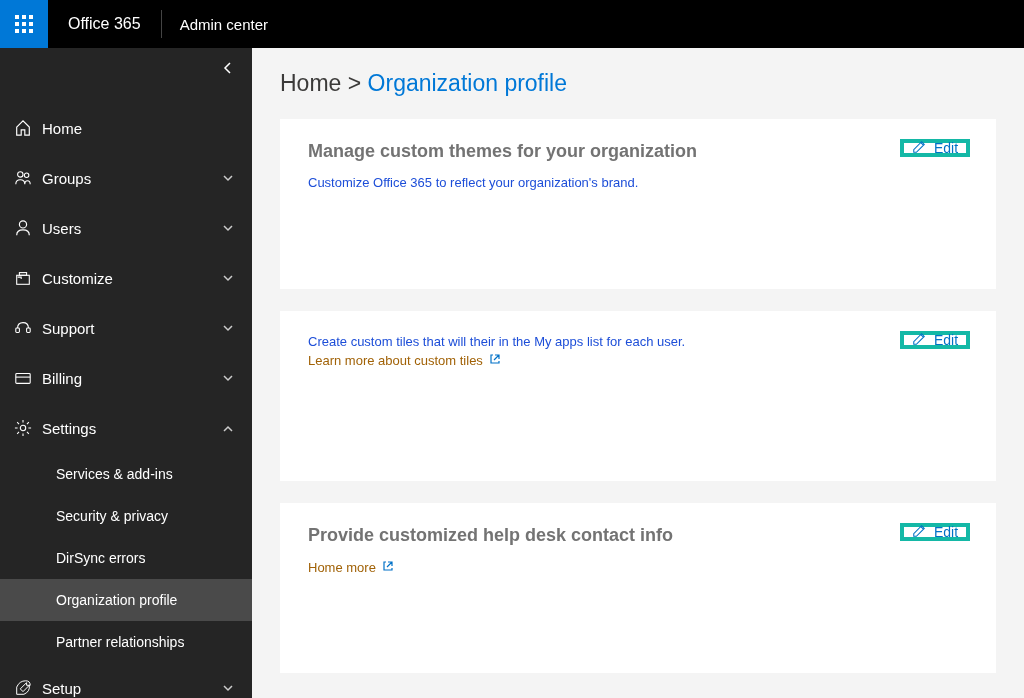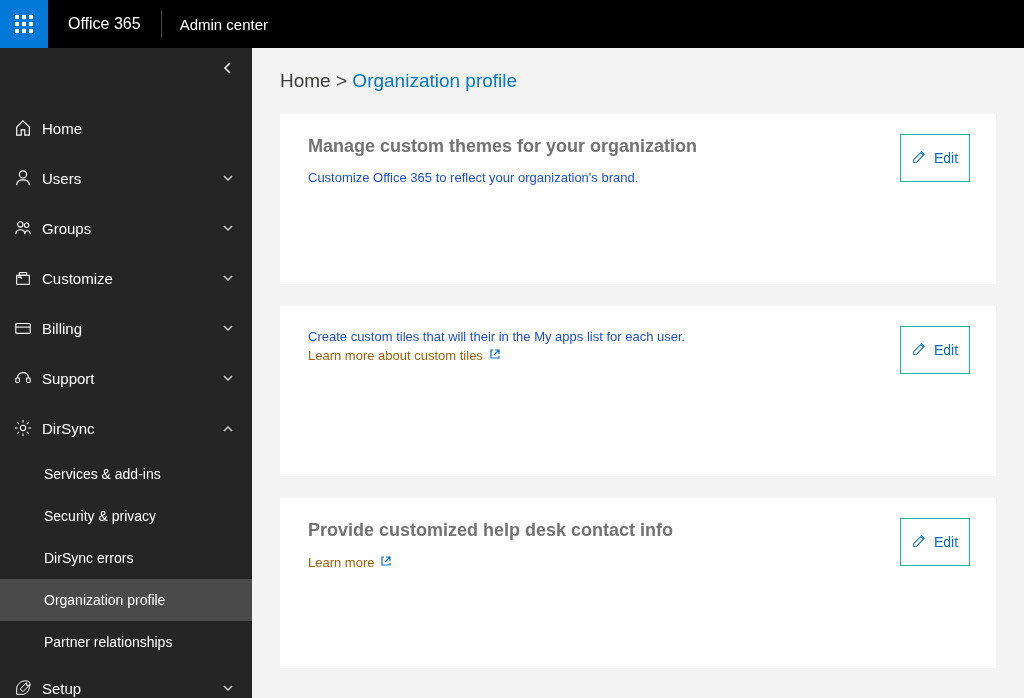--- a/index.html
+++ b/index.html
@@ -14,34 +14,34 @@
 
 .sidebar { position:absolute; top:48px; left:0; width:252px; height:650px; background:#252525; color:#fff; }
 .collapse { position:absolute; top:12px; right:18px; color:#fff; cursor:pointer; }
 .nav { padding-top:55px; }
 .nav-item { height:50px; display:flex; align-items:center; padding:0 18px 0 14px; cursor:pointer; font-size:15px; }
 .nav-icon { width:28px; display:flex; align-items:center; justify-content:flex-start; }
 .nav-icon svg { width:18px; height:18px; }
 .nav-label { flex:1; }
 .chev { color:#ccc; }
 .chev svg { width:12px; height:12px; }
-.sub-item { height:42px; display:flex; align-items:center; padding-left:44px; font-size:14px; cursor:pointer; }
+.sub-item { height:42px; display:flex; align-items:center; padding-left:56px; font-size:14px; cursor:pointer; }
 .sub-item.active { background:#4a4a4a; }
 .nav-expanded .chev { transform:rotate(180deg); }
 
 .main { position:absolute; top:48px; left:252px; right:0; height:650px; background:#f4f4f4; padding:22px 28px; }
-.breadcrumb { font-size:19px; color:#3b3a39; margin-bottom:22px; font-weight:300; }
+.breadcrumb { font-size:23px; color:#3b3a39; margin-bottom:22px; font-weight:300; }
 .bc-home { color:#3b3a39; }
 .bc-cur { color:#0078d7; }
 .card { background:#fff; margin-bottom:22px; padding:22px 28px 42px 28px; position:relative; min-height:170px; }
 .card h2 { font-size:18px; font-weight:600; color:#737373; margin-bottom:12px; }
 .card p { font-size:13px; color:#1d4ed8; line-height:1.4; }
 .card .link { color:#a16207; font-size:13px; display:inline-flex; align-items:center; gap:6px; margin-top:2px; cursor:pointer; }
 .card .link svg { width:12px; height:12px; }
-.edit-btn { position:absolute; top:20px; right:26px; width:70px; height:48px; border:1px solid #14b8a6; color:#0071c7; background:#fff; display:flex; align-items:center; justify-content:center; gap:8px; font-size:14px; cursor:pointer; }
+.edit-btn { position:absolute; top:20px; right:26px; width:70px; height:18px; border:4px solid #14b8a6; color:#0071c7; background:#fff; display:flex; align-items:center; justify-content:center; gap:8px; font-size:14px; cursor:pointer; }
 .edit-btn svg { width:14px; height:14px; }
 </style>
 </head>
 <body>
 
 <div class="topbar">
   <div class="waffle">
     <svg viewBox="0 0 18 18">
         <g fill="#fff">
           <rect x="0" y="0" width="4" height="4"></rect>
@@ -74,93 +74,93 @@
           <svg viewBox="0 0 20 20">
             <path d="M3 9 L10 2 L17 9 V18 H12 V12 H8 V18 H3 Z" stroke="#fff" stroke-width="1.3" fill="none"></path>
           </svg>
         </span>
       <span class="nav-label">Home</span>
     </div>
 
     <div class="nav-item">
       <span class="nav-icon">
           <svg viewBox="0 0 20 20">
-            <circle cx="10" cy="6" r="4" stroke="#fff" stroke-width="1.3" fill="none"></circle>
-            <path d="M3 18 Q3 12 10 12 Q17 12 17 18" stroke="#fff" stroke-width="1.3" fill="none"></path>
-          </svg>
-        </span>
-      <span class="nav-label">Users</span>
-      <span class="chev"><svg viewBox="0 0 12 12">
-            <path d="M2 4 L6 8 L10 4" stroke="#ccc" stroke-width="1.5" fill="none"></path>
-          </svg></span>
-    </div>
-
-    <div class="nav-item">
-      <span class="nav-icon">
-          <svg viewBox="0 0 20 20">
             <circle cx="7" cy="6" r="3" stroke="#fff" stroke-width="1.2" fill="none"></circle>
             <circle cx="14" cy="7" r="2.5" stroke="#fff" stroke-width="1.2" fill="none"></circle>
             <path d="M2 17 Q2 12 7 12 Q12 12 12 17 M12 17 Q12 13 15 13 Q18 13 18 17" stroke="#fff" stroke-width="1.2" fill="none"></path>
           </svg>
         </span>
       <span class="nav-label">Groups</span>
       <span class="chev"><svg viewBox="0 0 12 12">
             <path d="M2 4 L6 8 L10 4" stroke="#ccc" stroke-width="1.5" fill="none"></path>
           </svg></span>
     </div>
 
     <div class="nav-item">
       <span class="nav-icon">
           <svg viewBox="0 0 20 20">
+            <circle cx="10" cy="6" r="4" stroke="#fff" stroke-width="1.3" fill="none"></circle>
+            <path d="M3 18 Q3 12 10 12 Q17 12 17 18" stroke="#fff" stroke-width="1.3" fill="none"></path>
+          </svg>
+        </span>
+      <span class="nav-label">Users</span>
+      <span class="chev"><svg viewBox="0 0 12 12">
+            <path d="M2 4 L6 8 L10 4" stroke="#ccc" stroke-width="1.5" fill="none"></path>
+          </svg></span>
+    </div>
+
+    <div class="nav-item">
+      <span class="nav-icon">
+          <svg viewBox="0 0 20 20">
             <rect x="3" y="7" width="14" height="10" stroke="#fff" stroke-width="1.2" fill="none"></rect>
             <rect x="6" y="4" width="8" height="3" stroke="#fff" stroke-width="1.2" fill="none"></rect>
             <path d="M8 11 L8 9 L4 9" stroke="#fff" stroke-width="1.2" fill="none"></path>
           </svg>
         </span>
       <span class="nav-label">Customize</span>
       <span class="chev"><svg viewBox="0 0 12 12">
             <path d="M2 4 L6 8 L10 4" stroke="#ccc" stroke-width="1.5" fill="none"></path>
           </svg></span>
     </div>
 
     <div class="nav-item">
       <span class="nav-icon">
           <svg viewBox="0 0 20 20">
-            <rect x="2" y="5" width="16" height="11" rx="1" stroke="#fff" stroke-width="1.2" fill="none"></rect>
-            <line x1="2" y1="9" x2="18" y2="9" stroke="#fff" stroke-width="1.2"></line>
-          </svg>
-        </span>
-      <span class="nav-label">Billing</span>
-      <span class="chev"><svg viewBox="0 0 12 12">
-            <path d="M2 4 L6 8 L10 4" stroke="#ccc" stroke-width="1.5" fill="none"></path>
-          </svg></span>
-    </div>
-
-    <div class="nav-item">
-      <span class="nav-icon">
-          <svg viewBox="0 0 20 20">
             <path d="M4 10 Q4 4 10 4 Q16 4 16 10" stroke="#fff" stroke-width="1.2" fill="none"></path>
             <rect x="2" y="10" width="4" height="5" rx="1" stroke="#fff" stroke-width="1.2" fill="none"></rect>
             <rect x="14" y="10" width="4" height="5" rx="1" stroke="#fff" stroke-width="1.2" fill="none"></rect>
           </svg>
         </span>
       <span class="nav-label">Support</span>
       <span class="chev"><svg viewBox="0 0 12 12">
             <path d="M2 4 L6 8 L10 4" stroke="#ccc" stroke-width="1.5" fill="none"></path>
           </svg></span>
     </div>
 
+    <div class="nav-item">
+      <span class="nav-icon">
+          <svg viewBox="0 0 20 20">
+            <rect x="2" y="5" width="16" height="11" rx="1" stroke="#fff" stroke-width="1.2" fill="none"></rect>
+            <line x1="2" y1="9" x2="18" y2="9" stroke="#fff" stroke-width="1.2"></line>
+          </svg>
+        </span>
+      <span class="nav-label">Billing</span>
+      <span class="chev"><svg viewBox="0 0 12 12">
+            <path d="M2 4 L6 8 L10 4" stroke="#ccc" stroke-width="1.5" fill="none"></path>
+          </svg></span>
+    </div>
+
     <div class="nav-item nav-expanded">
       <span class="nav-icon">
           <svg viewBox="0 0 20 20">
             <circle cx="10" cy="10" r="3" stroke="#fff" stroke-width="1.2" fill="none"></circle>
             <path d="M10 1 V4 M10 16 V19 M1 10 H4 M16 10 H19 M3.5 3.5 L5.6 5.6 M14.4 14.4 L16.5 16.5 M16.5 3.5 L14.4 5.6 M5.6 14.4 L3.5 16.5" stroke="#fff" stroke-width="1.2"></path>
           </svg>
         </span>
-      <span class="nav-label">DirSync</span>
+      <span class="nav-label">Settings</span>
       <span class="chev"><svg viewBox="0 0 12 12">
             <path d="M2 4 L6 8 L10 4" stroke="#ccc" stroke-width="1.5" fill="none"></path>
           </svg></span>
     </div>
 
     <div class="sub-item">
         <span>Services &amp; add-ins</span>
       </div>
     <div class="sub-item">
         <span>Security &amp; privacy</span>
@@ -220,21 +220,21 @@
       <span><svg viewBox="0 0 16 16">
             <path d="M2 14 L2 11 L11 2 L14 5 L5 14 Z M10 3 L13 6" stroke="#0071c7" stroke-width="1.2" fill="none"></path>
           </svg></span>
       <span>Edit</span>
     </div>
   </div>
 
   <div class="card">
     <h2>Provide customized help desk contact info</h2>
     <span class="link">
-      <span>Learn more</span>
+      <span>Home more</span>
       <span><svg viewBox="0 0 12 12">
             <path d="M4 2 H2 V10 H10 V8 M6 2 H10 V6 M10 2 L5 7" stroke="#0071c7" stroke-width="1.2" fill="none"></path>
           </svg></span>
     </span>
     <div class="edit-btn">
       <span><svg viewBox="0 0 16 16">
             <path d="M2 14 L2 11 L11 2 L14 5 L5 14 Z M10 3 L13 6" stroke="#0071c7" stroke-width="1.2" fill="none"></path>
           </svg></span>
       <span>Edit</span>
     </div>

